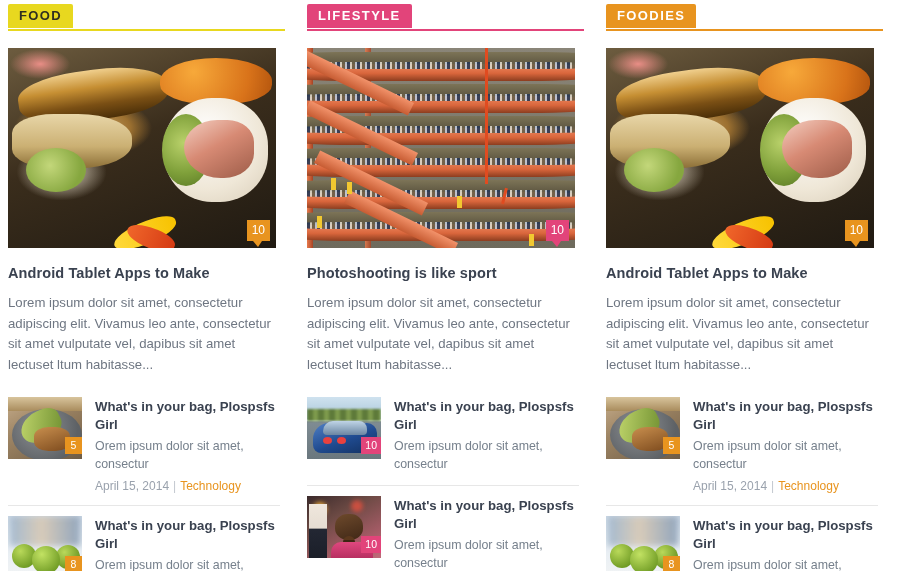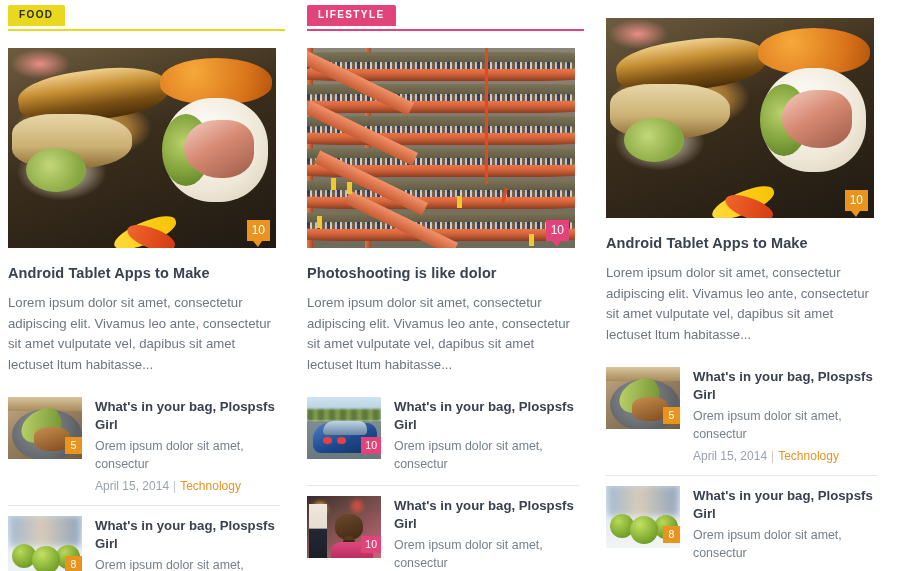--- a/index.html
+++ b/index.html
@@ -35,21 +35,21 @@
   .sec-head .rule {
     position: absolute;
     left: 8px; right: 0; bottom: 3px;
     height: 2px;
   }
   .sec-tag {
     position: relative;
     display: inline-block;
     z-index: 2;
     padding: 5px 11px 6px 11px;
-    font-size: 10px;
+    font-size: 13px;
     font-weight: bold;
     letter-spacing: 1.4px;
     line-height: 1;
     border-radius: 2px 2px 0 0;
   }
 
   
   .feat-wrap {
     position: relative;
     margin: 14px 0 0 8px;
@@ -407,21 +407,21 @@
         <div class="stair" style="left:34px; top:168px; transform:rotate(26deg)"></div>
         <div class="yel" style="left:24px; top:130px"></div>
         <div class="yel" style="left:40px; top:134px"></div>
         <div class="yel" style="left:10px; top:168px"></div>
         <div class="yel" style="left:150px; top:148px"></div>
         <div class="yel" style="left:222px; top:186px"></div>
       </div>
       <span class="badge" style="background:#e2447a;color:#e2447a"><span style="color:#fff">10</span></span>
     </div>
 
-    <div class="feat-title">Photoshooting is like dolor</div>
+    <div class="feat-title">Photoshooting is like sport</div>
     <div class="feat-ex">Lorem ipsum dolor sit amet, consectetur adipiscing elit. Vivamus leo ante, consectetur sit amet vulputate vel, dapibus sit amet lectuset ltum habitasse...</div>
 
     <div class="mini-list">
       <div class="mini">
         <div class="thumb-wrap">
           <div class="thumb-img ph ph-car">
             <div class="sky"></div>
               <div class="trees"></div>
             <div class="body"></div>
               <div class="glass"></div>
@@ -453,20 +453,24 @@
           <div class="mini-ex">Orem ipsum dolor sit amet, consectur</div>
 
         </div>
       </div>
     </div>
   </div>
 
   <div class="col-gap"></div>
 
   <div class="column">
+    <div class="sec-head">
+      <div class="rule" style="background:#e8941f"></div>
+      <span class="sec-tag" style="background:#e8941f;color:#ffffff">FOODIES</span>
+    </div>
 
     <div class="feat-wrap">
       <div class="feat-img ph ph-sushi">
         <div class="eel"></div>
           <div class="eel2"></div>
           <div class="avo2"></div>
         <div class="roe"></div>
           <div class="rice"></div>
           <div class="avo"></div>
           <div class="fish"></div>

